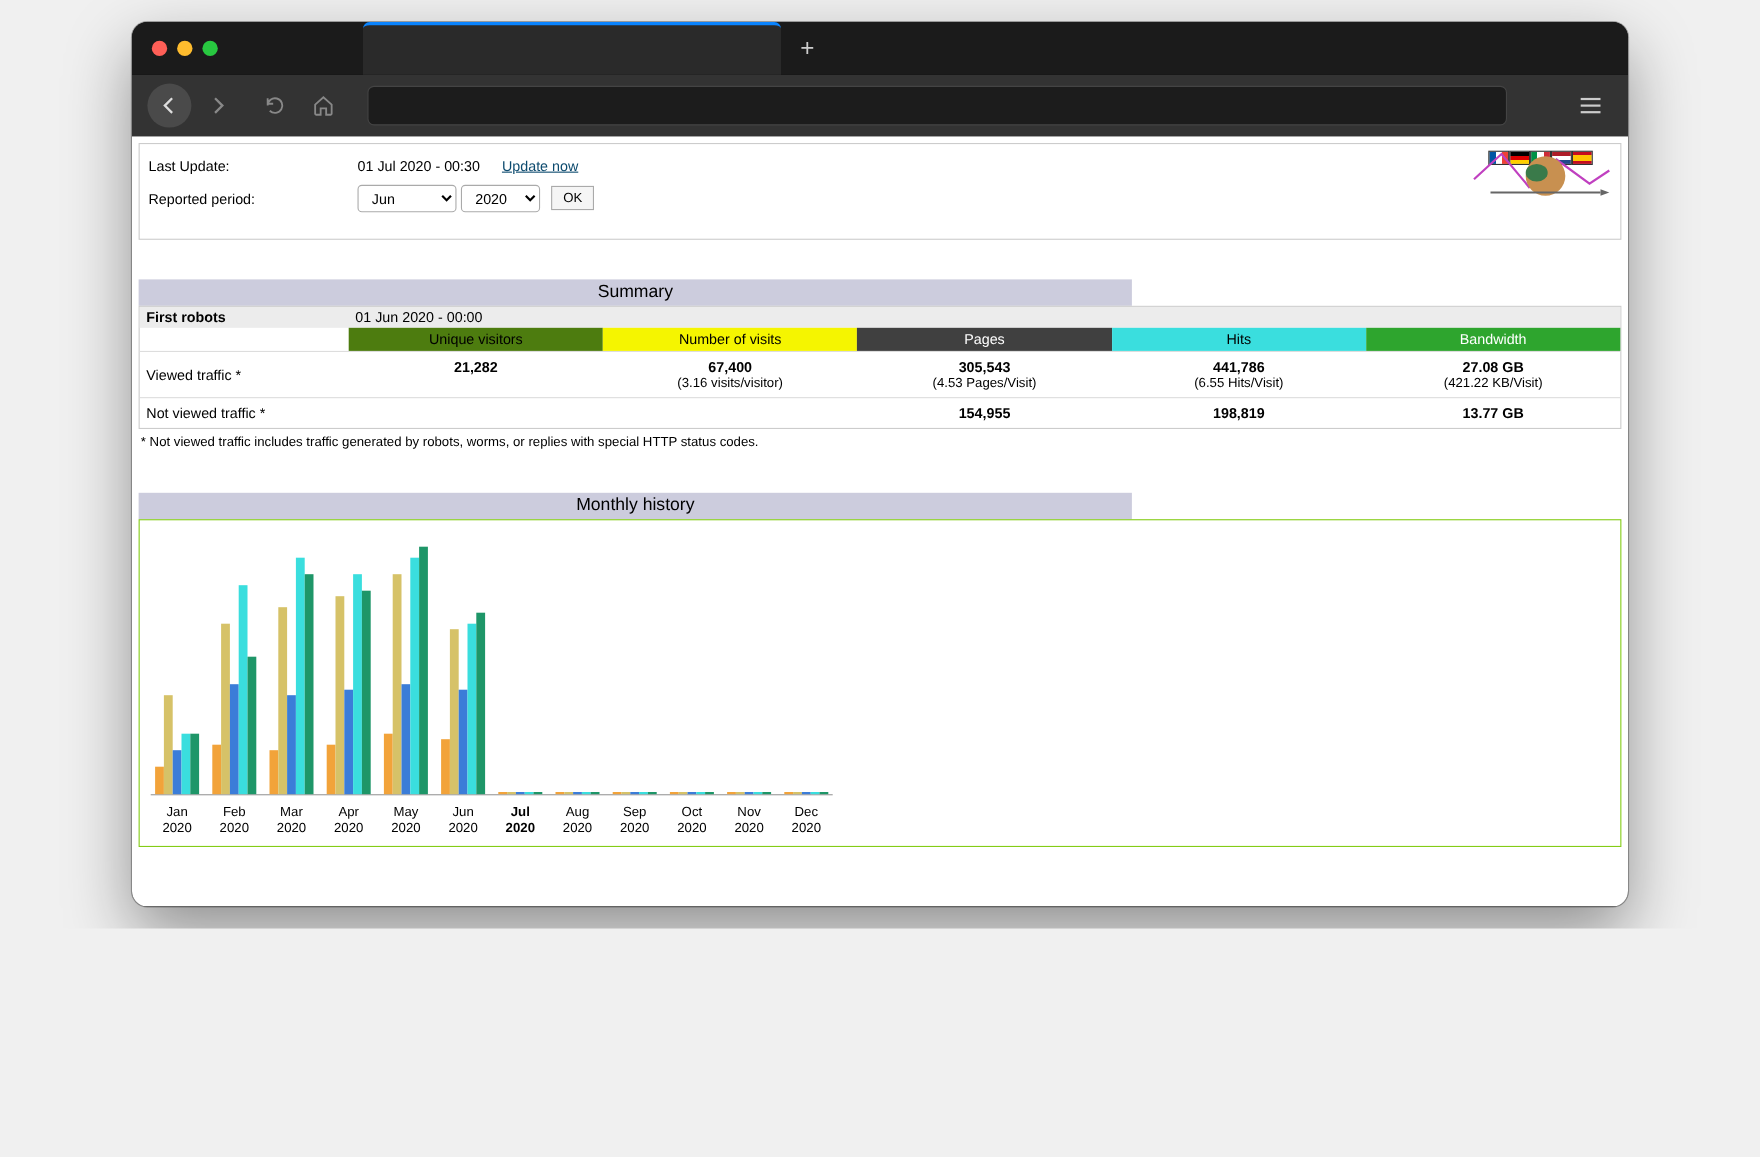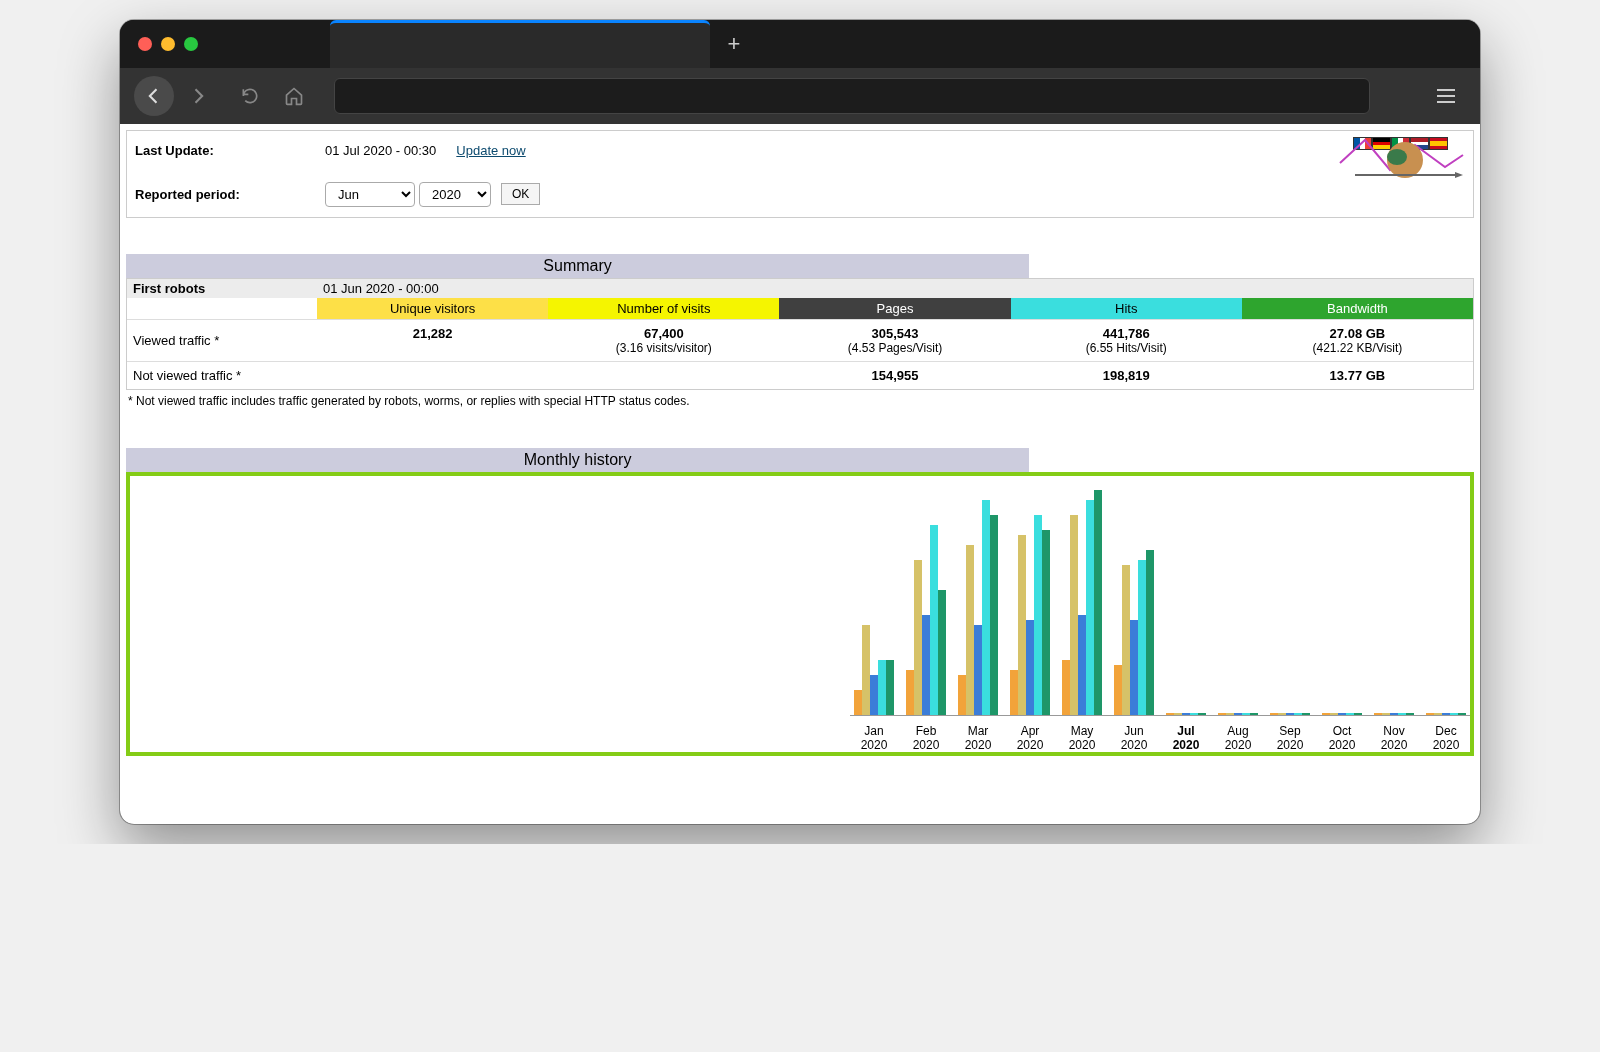--- a/index.html
+++ b/index.html
@@ -18,22 +18,22 @@
 .navbtn{width:40px;height:40px;display:flex;align-items:center;justify-content:center;color:#888;border-radius:6px}
 .navbtn.active{background:#4a4a4a;color:#ddd;border-radius:50%}
 .navbtn svg{width:20px;height:20px}
 .url{flex:1;height:36px;background:#1c1c1c;border:1px solid #444;border-radius:6px;margin:0 12px 0 16px}
 .hamb{width:40px;height:40px;display:flex;align-items:center;justify-content:center;color:#ccc;margin-left:40px}
 .hamb div{width:18px;height:2px;background:#ccc;box-shadow:0 -6px 0 #ccc,0 6px 0 #ccc}
 .content{background:#fff;padding:6px;min-height:700px}
 .headbox{border:1px solid #ccc;padding:4px 8px;display:flex;justify-content:space-between}
 .headleft{flex:1}
 .hrow{display:flex;align-items:center;height:30px}
-.hrow.mt{margin-top:14px}
-.hlabel{width:190px;font-weight:bold}
+.hrow.mt{}
+.hlabel{width:190px;font-weight:normal}
 .hval{margin-right:20px}
 .link{color:#0c4a6e}
 select{font-size:13px;padding:3px 8px;border:1px solid #aaa;border-radius:4px;background:#fff;margin-right:4px}
 select.month{width:90px}
 select.year{width:72px}
 .okbtn{padding:3px 10px;border:1px solid #aaa;background:#f5f5f5;margin-left:6px;font-size:12px}
 .logo{width:130px;height:78px;position:relative}
 .logo svg{position:absolute;top:0;left:0}
 .flags{display:flex;gap:0;justify-content:center;margin-top:2px}
 .flag{width:19px;height:13px;border:1px solid #333}
@@ -43,32 +43,32 @@
 .flag.nl{background:linear-gradient(#ae1c28 33%,#fff 33% 66%,#21468b 66%)}
 .flag.es{background:linear-gradient(#c60b1e 25%,#ffc400 25% 75%,#c60b1e 75%)}
 .section{margin-top:36px}
 .secheader{background:#ccccdd;height:24px;display:flex;align-items:center;justify-content:center;font-weight:normal;font-size:16px;width:67%}
 .summarybox{border:1px solid #ccc}
 .metarow{background:#ececec;padding:2px 6px;display:flex}
 .metarow .ml{width:190px;font-weight:bold}
 .cols{display:flex}
 .cols>div{flex:1;text-align:center;padding:3px;font-size:13px}
 .col0{width:190px;flex:0 0 190px!important;text-align:left!important;padding-left:6px!important}
-.c-uv{background:#fde047;color:#000}
+.c-uv{background:#4d7c0f;color:#000}
 .c-nv{background:#f5f500;color:#000}
 .c-pg{background:#404040;color:#fff}
 .c-ht{background:#3adede;color:#000}
 .c-bw{background:#2ea52e;color:#fff}
 .datarow{display:flex;border-top:1px solid #ddd}
 .datarow>div{flex:1;text-align:center;padding:6px;font-size:13px}
 .datarow .col0{display:flex;align-items:center}
 .datarow .v{font-weight:bold}
 .datarow .s{font-size:12px}
 .note{font-size:12px;padding:4px 2px}
-.chartbox{border:4px solid #84cc16;display:flex;justify-content:flex-end}
+.chartbox{border:1px solid #84cc16;padding:10px;display:flex;justify-content:flex-start}
 .chart{display:flex;align-items:flex-end;height:240px;gap:12px;border-bottom:1px solid #999;padding:0 4px}
 .mcol{display:flex;align-items:flex-end;gap:0;height:100%}
 .mcol>div{width:8px}
 .b-uv{background:#f2a33a}
 .b-nv{background:#d6c268}
 .b-pg{background:#3b7dd8}
 .b-ht{background:#3adede}
 .b-bw{background:#1e9668}
 .labels{display:flex;justify-content:center;gap:12px;margin-top:8px}
 .labels>div{width:40px;text-align:center;font-size:12px}

